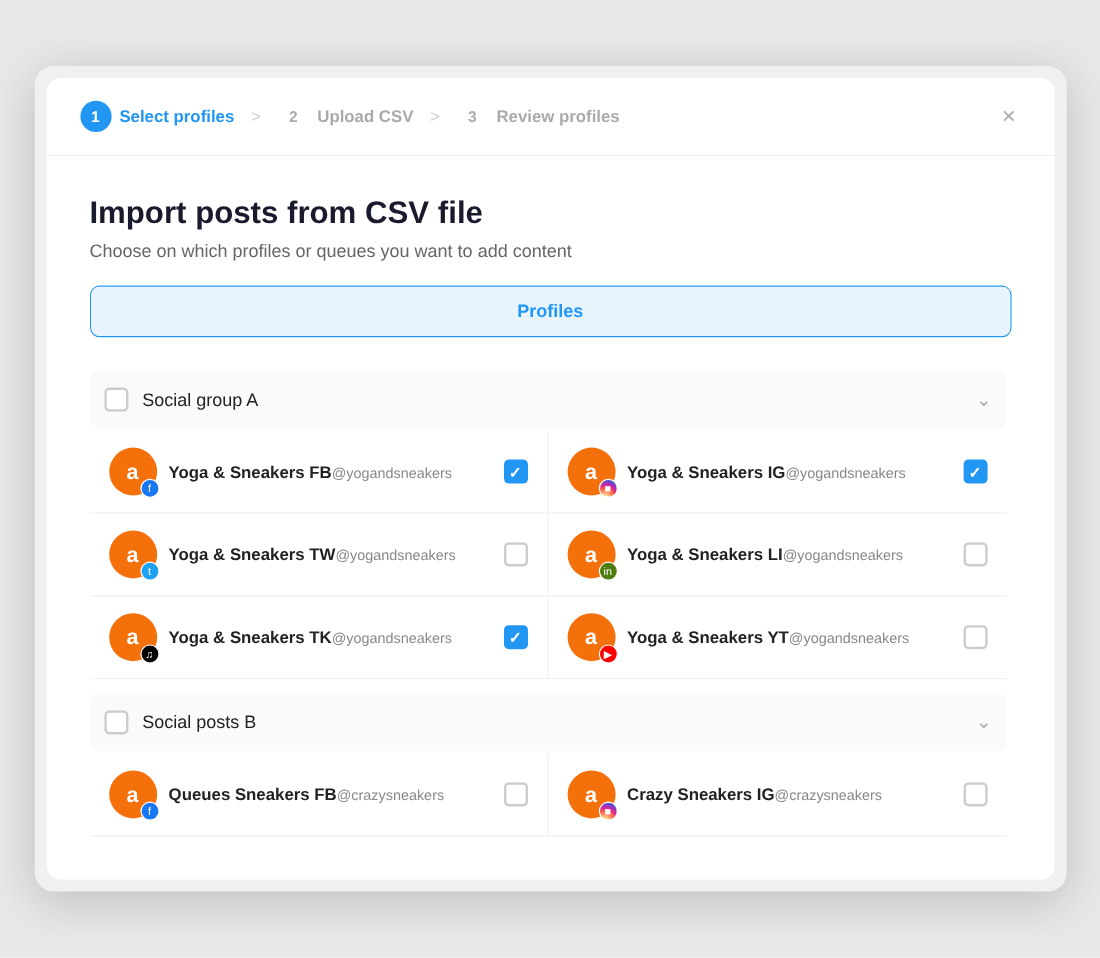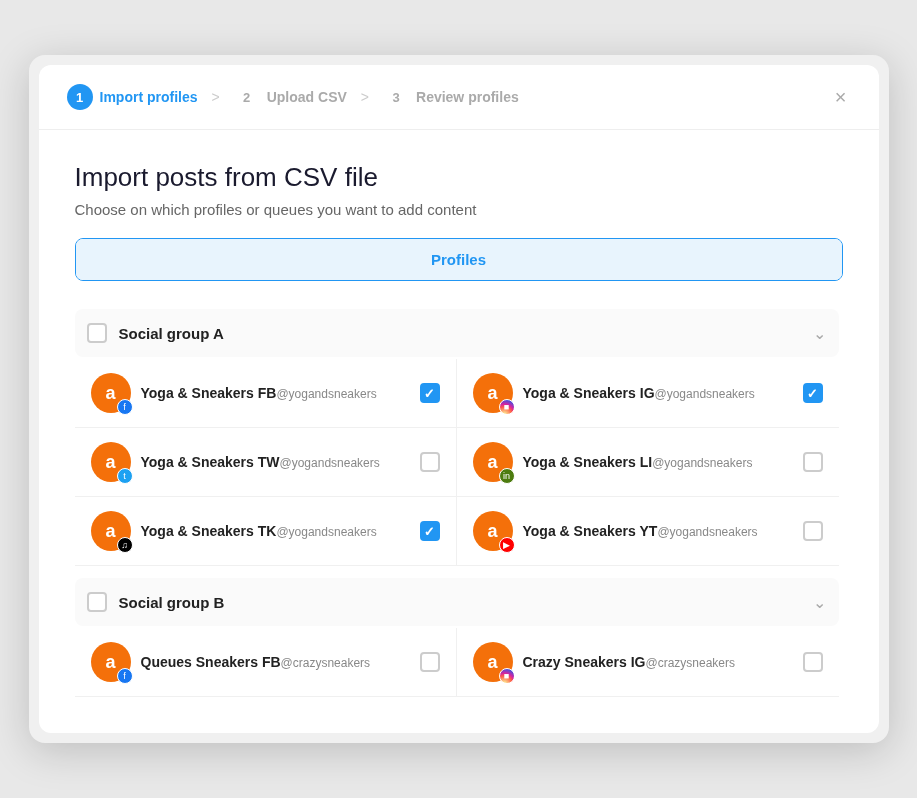--- a/index.html
+++ b/index.html
@@ -79,21 +79,21 @@
       padding: 4px;
     }
 
     .modal-body {
       background: #fff;
       border-radius: 0 0 12px 12px;
       padding: 32px 36px 24px;
     }
     .modal-title {
       font-size: 26px;
-      font-weight: 400;
+      font-weight: 700;
       color: #1a1a2e;
       margin-bottom: 8px;
     }
     .modal-subtitle {
       font-size: 15px;
       color: #666;
       margin-bottom: 20px;
     }
     .tabs-row {
       display: flex;
@@ -148,21 +148,21 @@
       border-radius: 8px;
       margin-bottom: 2px;
     }
     .group-header-left {
       display: flex;
       align-items: center;
       gap: 12px;
     }
     .group-name {
       font-size: 15px;
-      font-weight: 700;
+      font-weight: 400;
       color: #222;
     }
     .chevron-icon {
       color: #aaa;
       font-size: 16px;
     }
     .profiles-grid {
       display: grid;
       grid-template-columns: 1fr 1fr;
       gap: 0;
@@ -258,21 +258,21 @@
   </style>
 </head>
 <body>
 
 <div class="modal-wrapper">
 
   <div class="modal-top-bar">
     <div class="stepper">
       <div class="step">
         <div class="step-number active">1</div>
-        <span class="step-label active">Import profiles</span>
+        <span class="step-label active">Select profiles</span>
       </div>
       <span class="step-arrow">&gt;</span>
       <div class="step">
         <div class="step-number inactive">2</div>
         <span class="step-label inactive">Upload CSV</span>
       </div>
       <span class="step-arrow">&gt;</span>
       <div class="step">
         <div class="step-number inactive">3</div>
         <span class="step-label inactive">Review profiles</span>
@@ -385,21 +385,21 @@
             <div class="checkbox-custom"></div>
           </div>
 
         </div>
       </div>
 
       <div class="social-group">
         <div class="group-header">
           <div class="group-header-left">
             <div class="checkbox-group"></div>
-            <span class="group-name">Social group B</span>
+            <span class="group-name">Social posts B</span>
           </div>
           <span class="chevron-icon">⌄</span>
         </div>
         <div class="profiles-grid">
 
           <div class="profile-item">
             <div class="profile-left">
               <div class="avatar-wrap">
                 <div class="avatar-circle">a</div>
                 <div class="social-badge badge-fb" title="Facebook">f</div>

